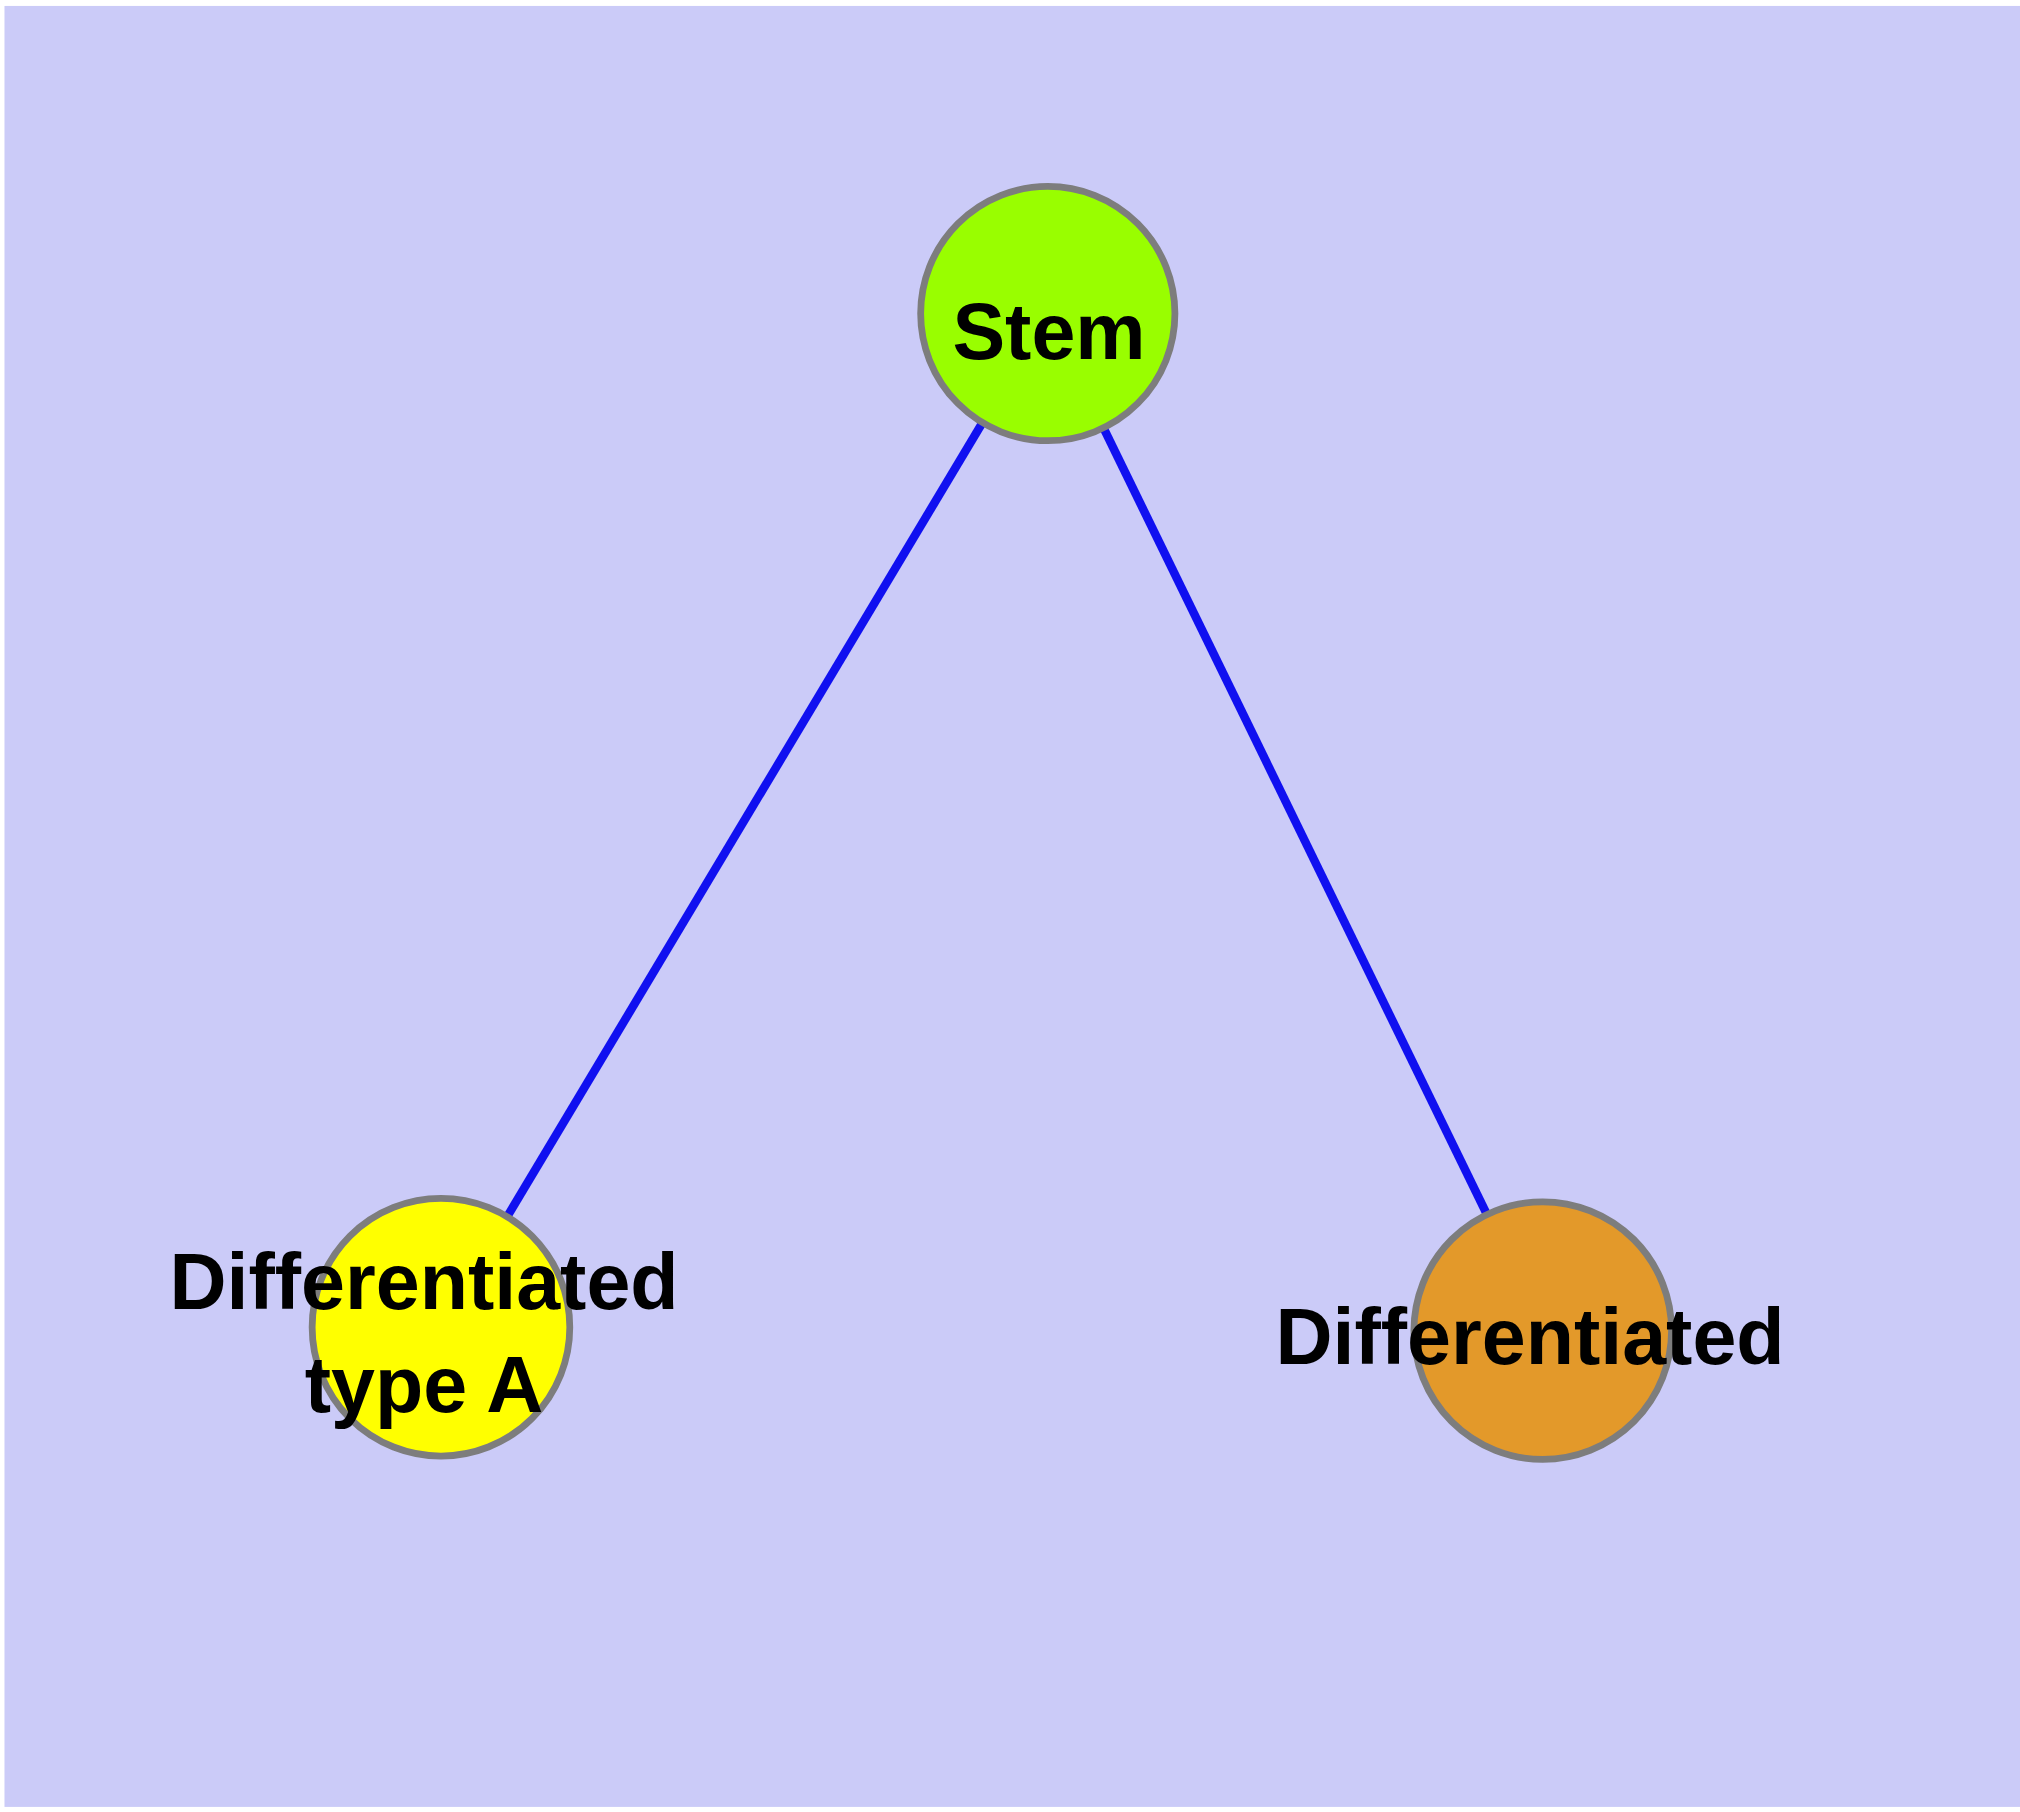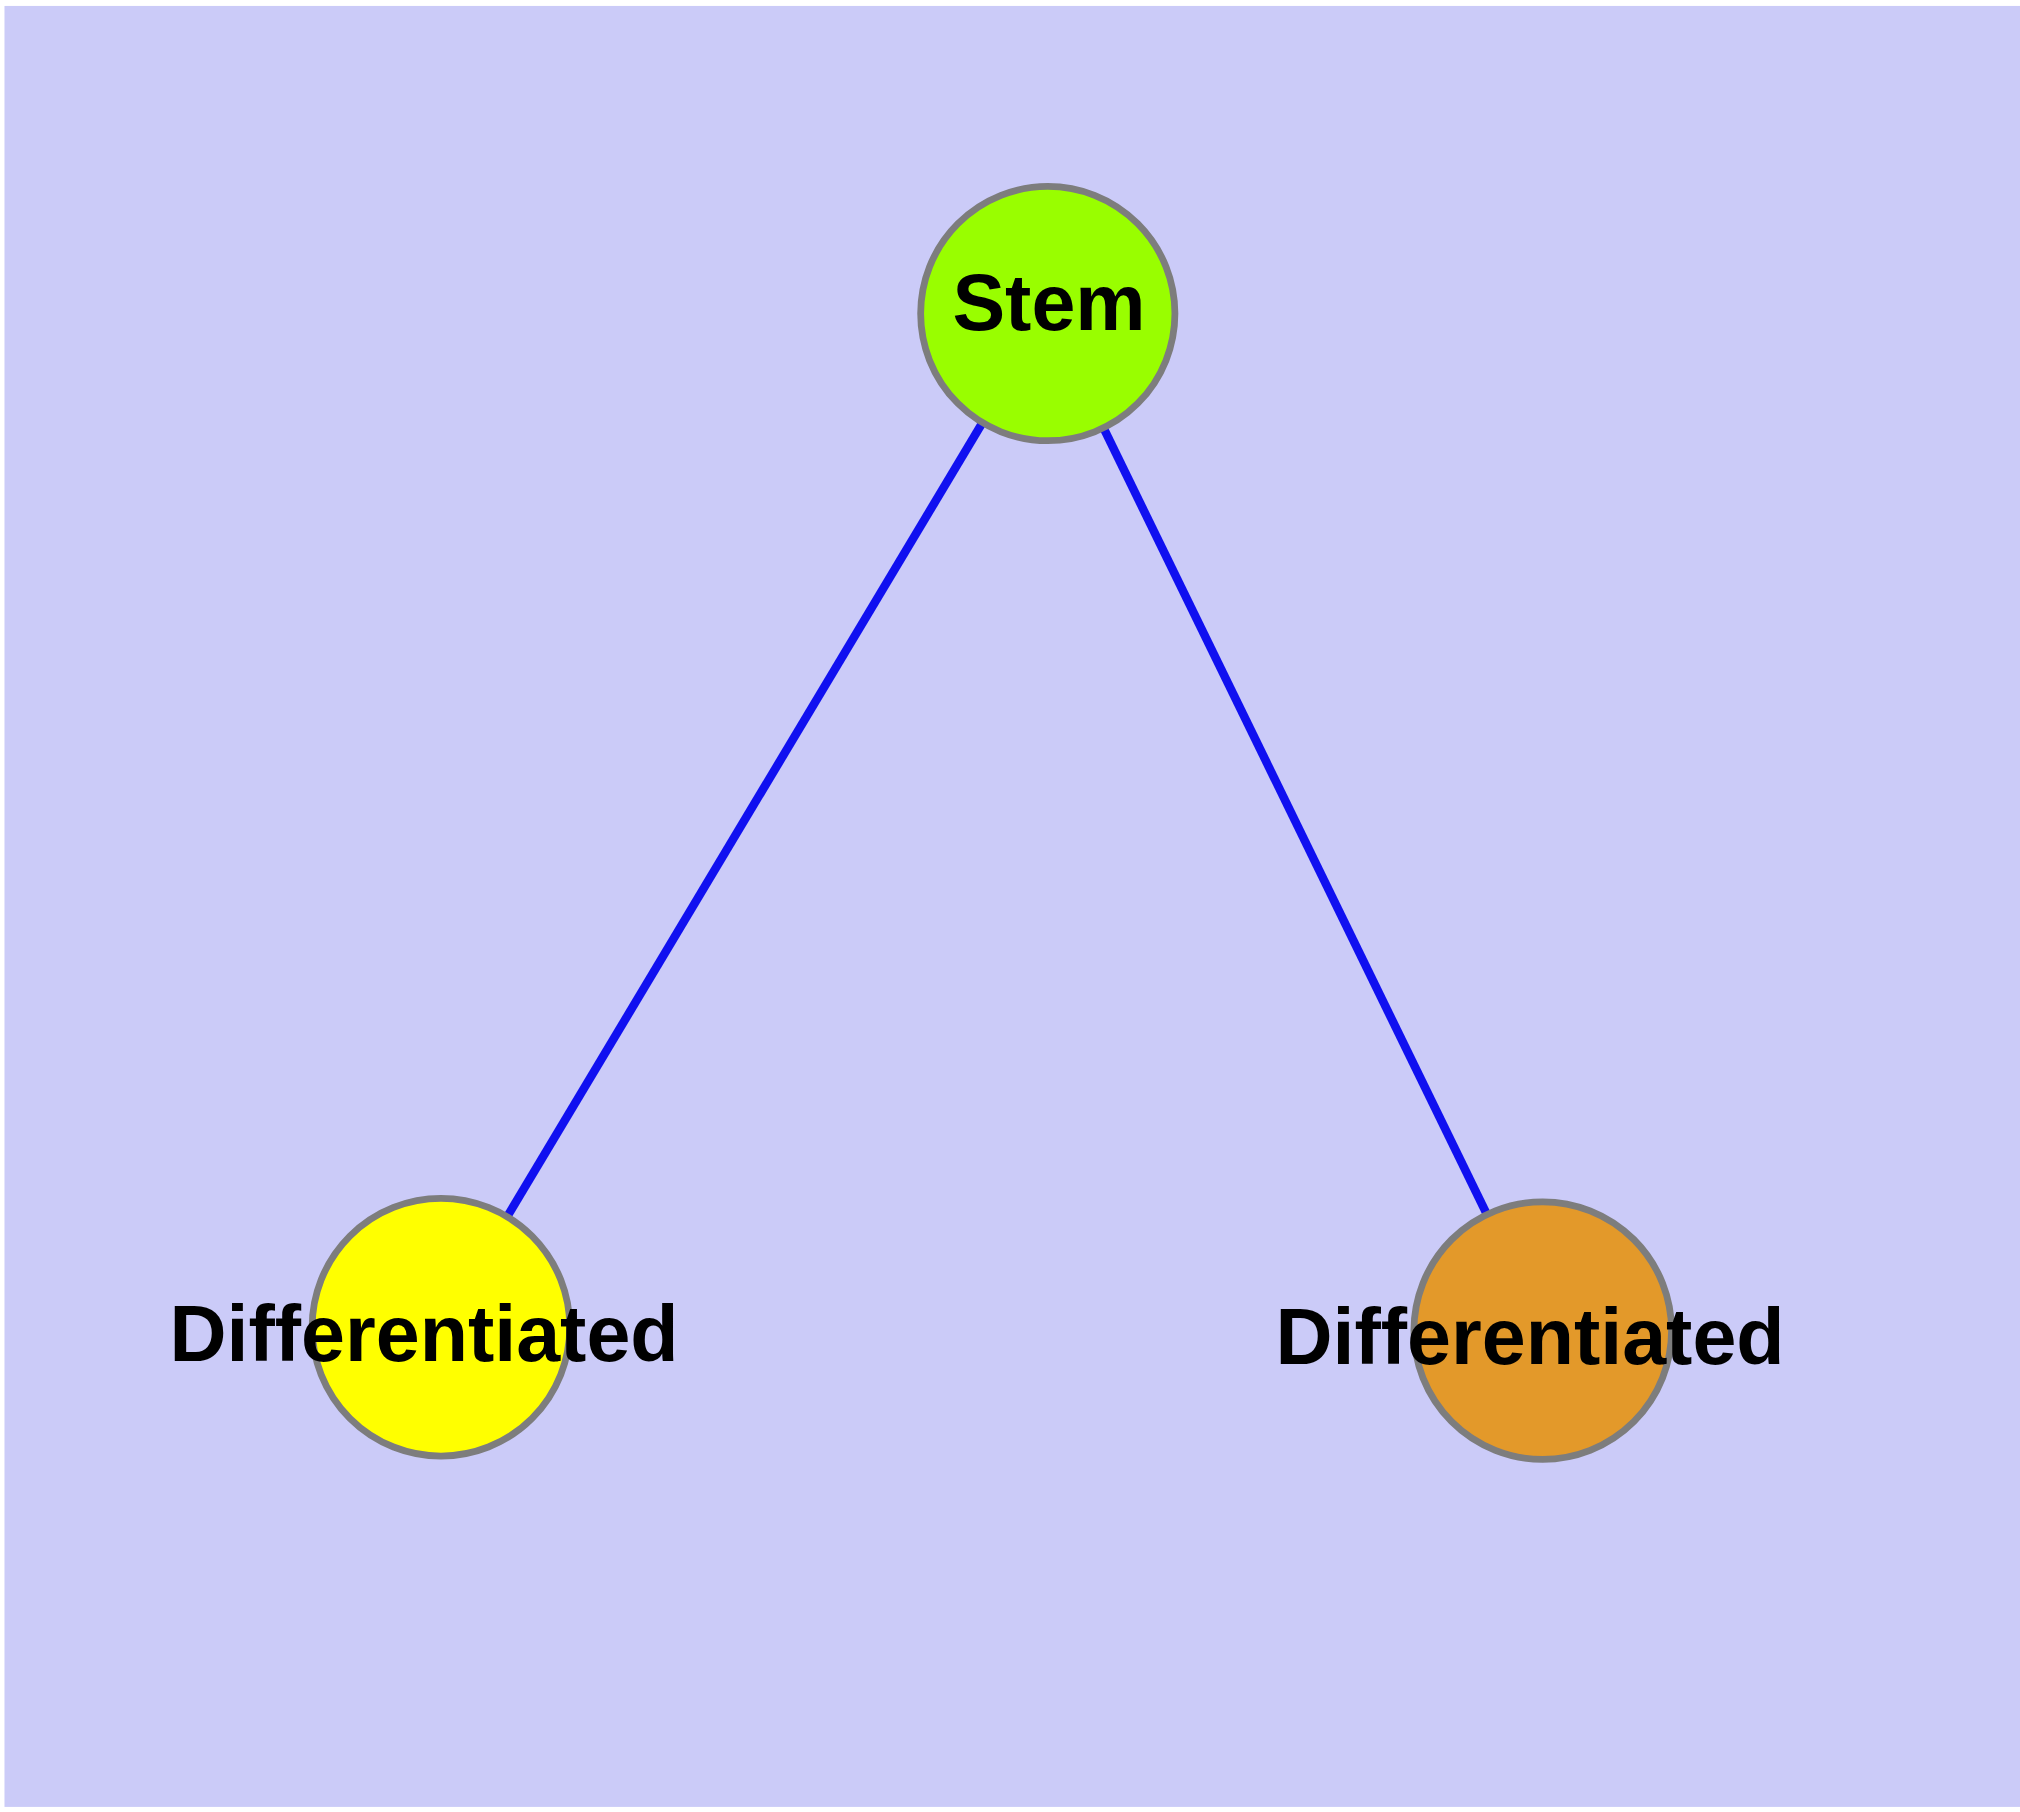--- a/index.html
+++ b/index.html
@@ -44,26 +44,27 @@
 
     <line x1="1236" y1="370" x2="1820" y2="1568" stroke-width="10" stroke="#1010f0"></line>
 
     <circle cx="1236" cy="370" r="150" stroke-width="8" fill="#99fe00" stroke="#7d7d7d"></circle>
 
     <circle cx="520" cy="1566" r="152" stroke-width="8" fill="#ffff00" stroke="#7d7d7d"></circle>
 
     <circle cx="1820" cy="1570" r="152" stroke-width="8" fill="#e3992a" stroke="#7d7d7d"></circle>
   </svg>
 
-  <div class="node-label" style="left:1049px; top:302px;">
+  <div class="node-label" style="left:1049px; top:331px;">
     <span class="line">Stem</span>
   </div>
 
   <div class="node-label" style="left:424px; top:1333px;">
     <span class="line">Differentiated</span>
+    <span class="line">type A</span>
   </div>
 
   <div class="node-label" style="left:1530px; top:1336px;">
     <span class="line">Differentiated</span>
   </div>
 
 </div>
 
 
 </body></html>

